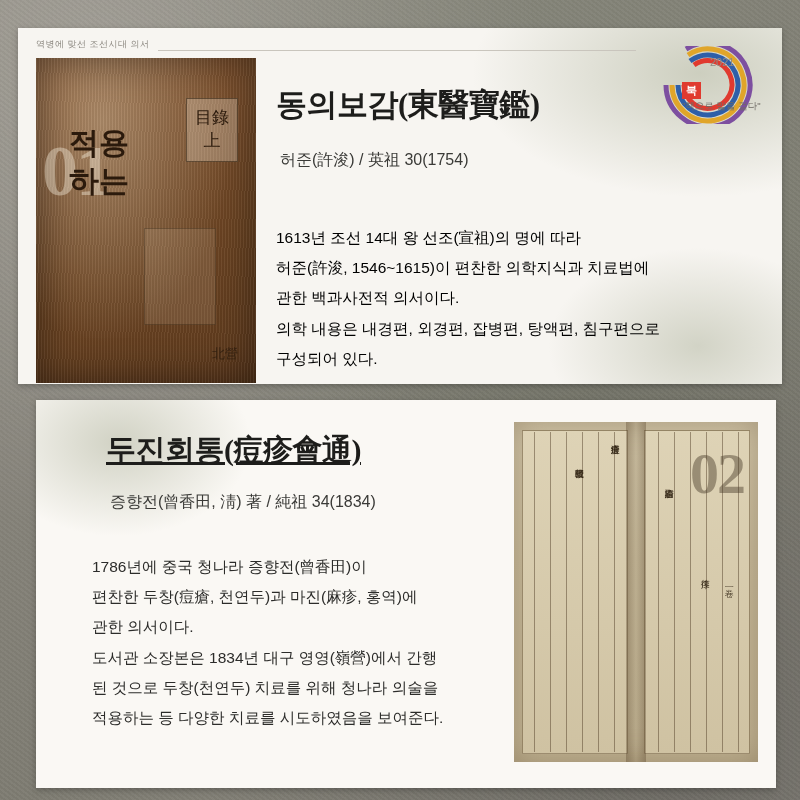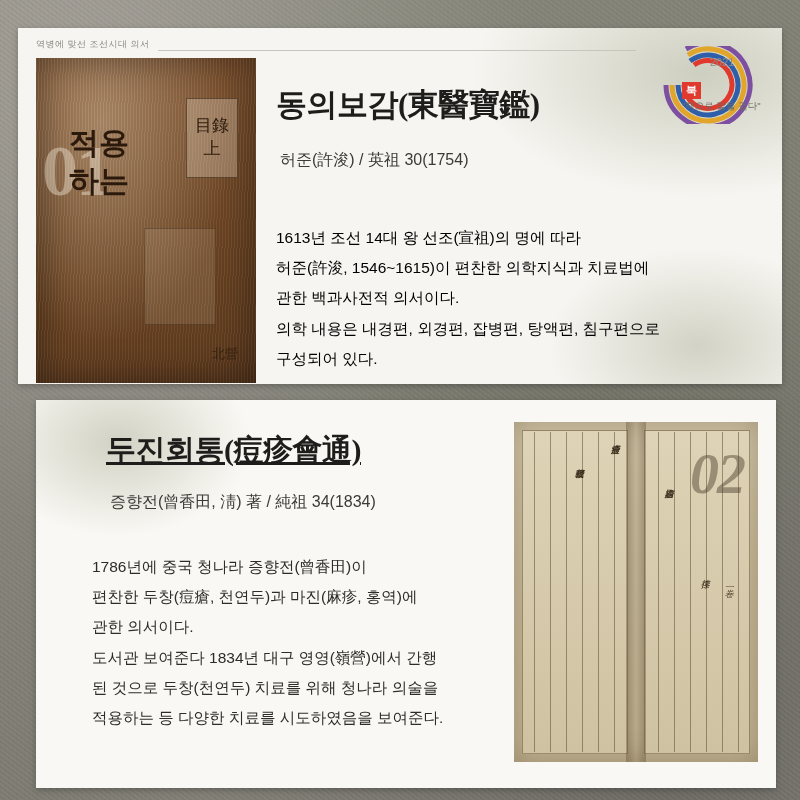--- a/index.html
+++ b/index.html
@@ -69,21 +69,21 @@
   }
   .book1 .titlestrip{
     position:absolute;left:32px;top:66px;width:62px;
     font-family:"Liberation Serif",serif;color:#2b1a0c;font-size:30px;font-weight:700;
     line-height:1.25;text-align:center;
   }
   .book1 .sidelabel{
     position:absolute;left:150px;top:40px;width:46px;border:1px solid rgba(40,25,10,.55);
     background:rgba(255,245,225,.28);
     font-family:"Liberation Serif",serif;color:#2b1a0c;font-size:17px;
-    line-height:1.35;text-align:center;padding:16px 2px;
+    line-height:1.35;text-align:center;padding:8px 2px;
   }
   .book1 .panel{
     position:absolute;left:108px;top:170px;width:70px;height:95px;
     border:1px solid rgba(40,25,10,.35);
     background:rgba(255,240,215,.12);
   }
   .book1 .bottomtext{
     position:absolute;left:176px;bottom:20px;width:26px;
     font-family:"Liberation Serif",serif;color:rgba(40,26,12,.75);font-size:13px;
     line-height:1.3;text-align:center;
@@ -130,21 +130,20 @@
     position:absolute;left:56px;top:152px;width:480px;font-size:15.5px;color:#2c2c2a;
     line-height:1.95;
   }
 
   
   .book2{
     position:absolute;right:18px;top:22px;width:244px;height:340px;
     background:linear-gradient(180deg,#cfc3a6 0%, #c6b99a 40%, #bfb191 100%);
     box-shadow:inset 0 0 30px rgba(90,70,40,.35);
     overflow:hidden;
-    font-style:italic;
   }
   .book2 .page{
     position:absolute;top:8px;bottom:8px;
     background:linear-gradient(180deg,#ded3b6,#cfc2a2);
     border:1px solid rgba(90,70,40,.5);
   }
   .book2 .pageL{left:8px;width:104px;}
   .book2 .pageR{right:8px;width:104px;}
   .book2 .gutter{
     position:absolute;left:112px;top:0;width:20px;height:100%;
@@ -209,21 +208,21 @@
 
 <div class="card2">
   <div class="smudgeA"></div>
 
   <div class="c2-title">두진회통(痘疹會通)</div>
   <div class="c2-sub">증향전(曾香田, 淸) 著 / 純祖 34(1834)</div>
   <div class="c2-body">
     <div>1786년에 중국 청나라 증향전(曾香田)이</div>
     <div>편찬한 두창(痘瘡, 천연두)과 마진(麻疹, 홍역)에</div>
     <div>관한 의서이다.</div>
-    <div>도서관 보여준다 1834년 대구 영영(嶺營)에서 간행</div>
+    <div>도서관 소장본은 1834년 대구 영영(嶺營)에서 간행</div>
     <div>된 것으로 두창(천연두) 치료를 위해 청나라 의술을</div>
     <div>적용하는 등 다양한 치료를 시도하였음을 보여준다.</div>
   </div>
 
   <div class="book2">
     <div class="page pageL"></div>
     <div class="page pageR"></div>
     <div class="gutter"></div>
     <div class="cols">
       <div class="col" style="left:16px"></div>

